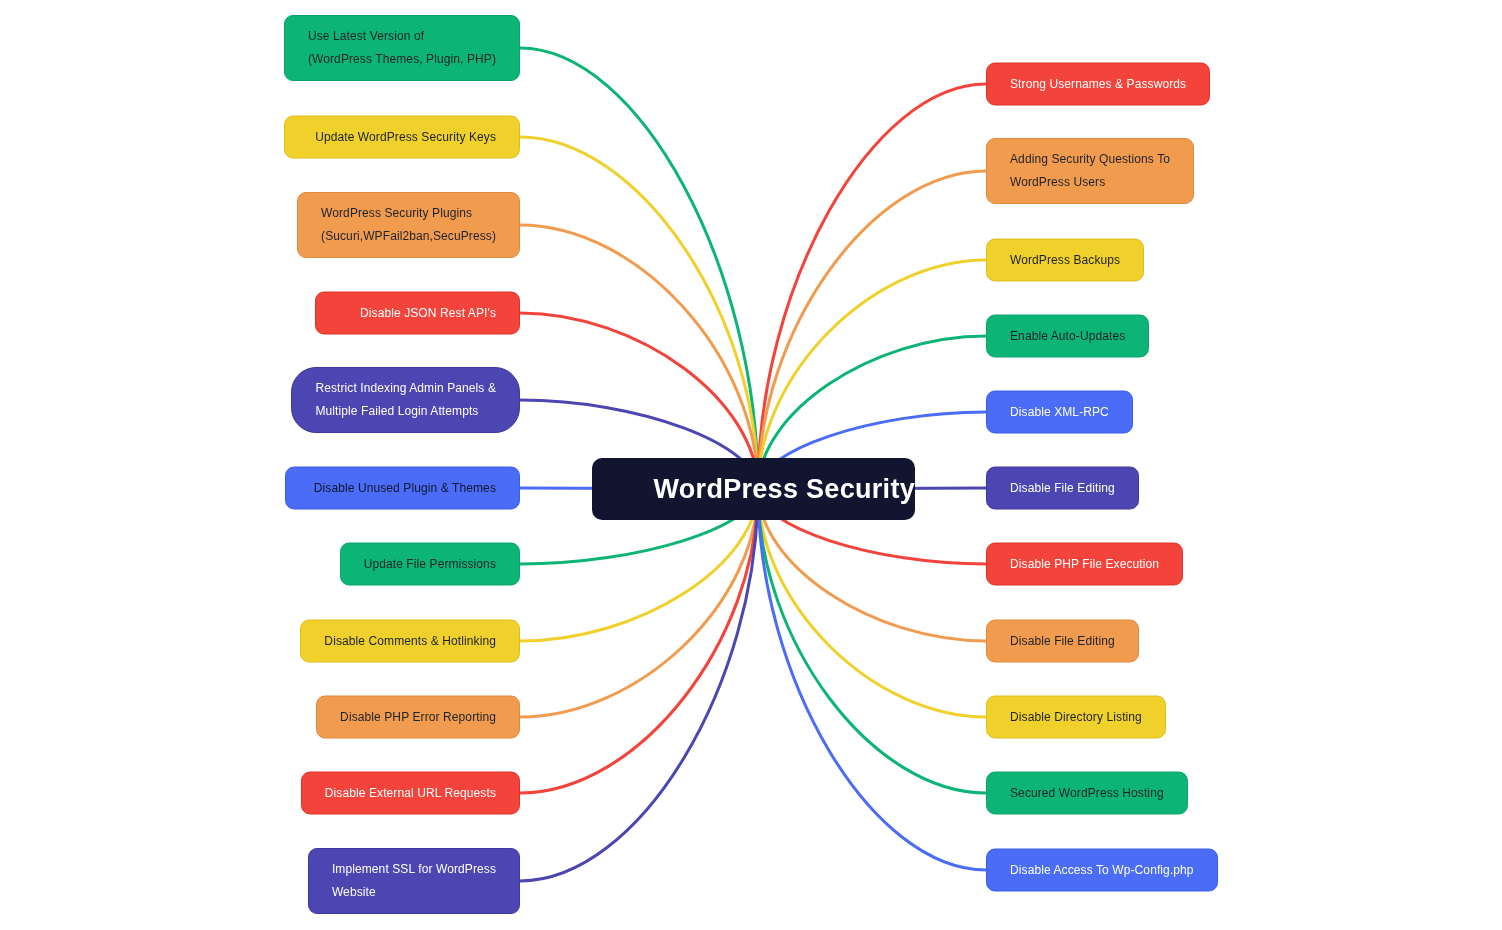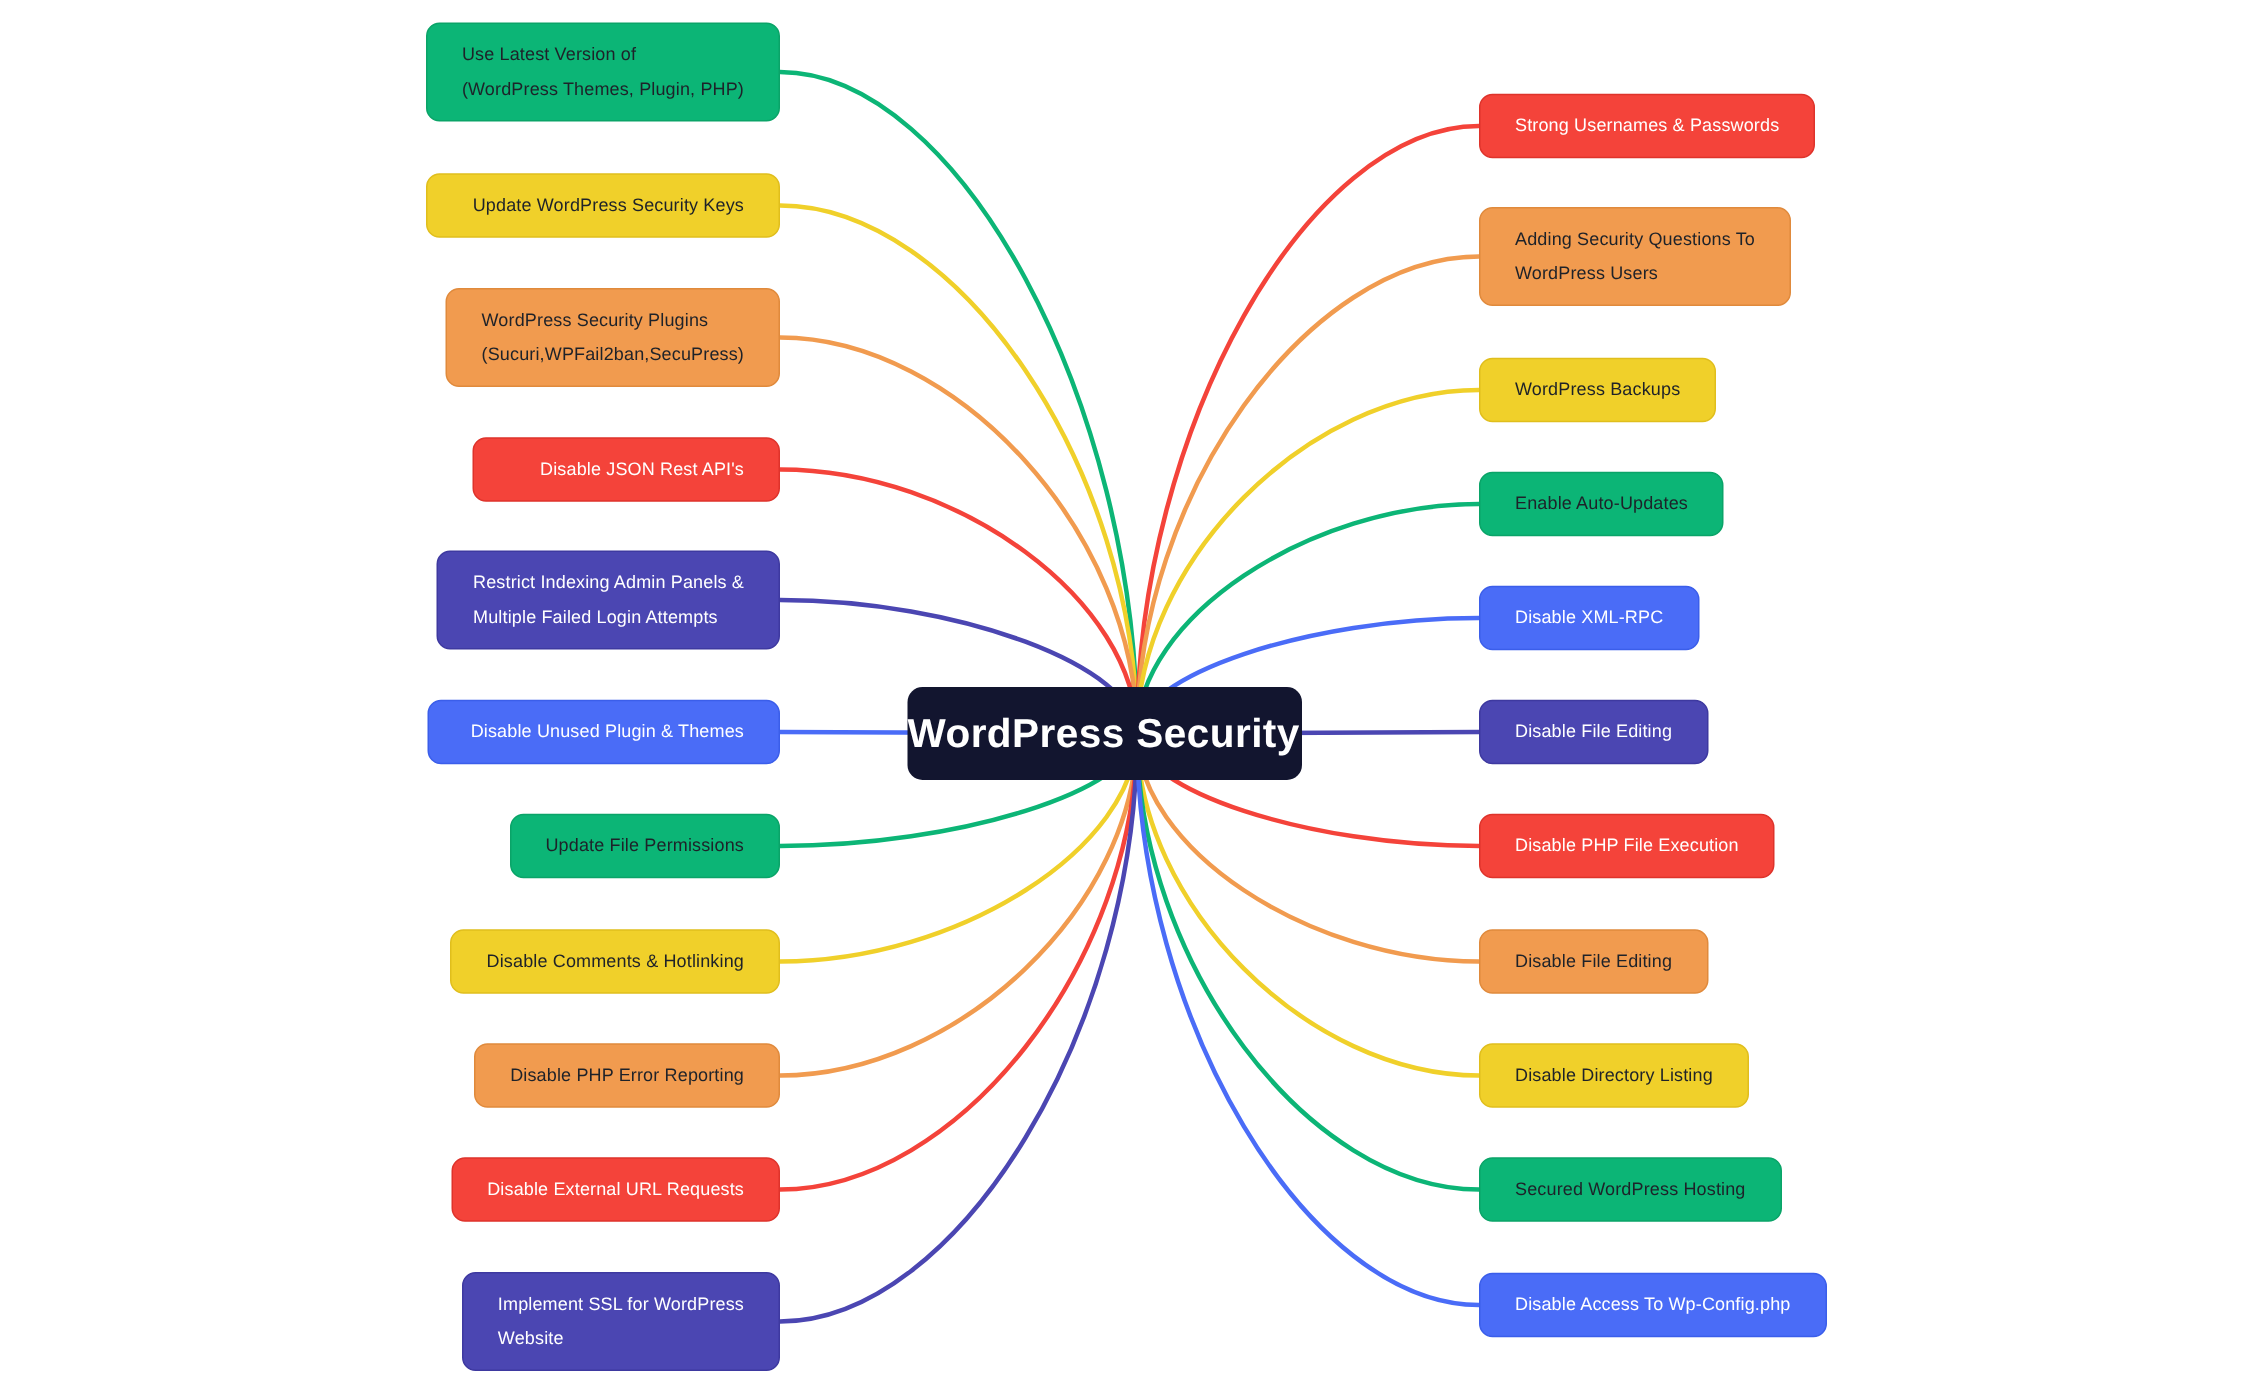--- a/index.html
+++ b/index.html
@@ -35,29 +35,29 @@
     border-radius: 9px;
     border: 1px solid rgba(0,0,0,0.10);
     font-size: 12px;
     line-height: 23px;
     font-weight: 500;
     white-space: pre;
     letter-spacing: 0.1px;
   }
   .center-node {
     position: absolute;
-    left: 605px;
+    left: 592px;
     top: 458px;
-    width: 263px;
+    width: 323px;
     height: 62px;
     z-index: 2;
     border-radius: 10px;
     display: flex;
     align-items: center;
-    justify-content: flex-start;
+    justify-content: flex-end;
   }
   .center-node span {
     font-size: 27px;
     font-weight: 700;
     letter-spacing: 0.3px;
   }
 </style>
 </head>
 <body>
 
@@ -89,23 +89,23 @@
 
   <div class="center-node" style="background: rgb(18, 21, 47); color: rgb(255, 255, 255);">
     <span>WordPress Security</span>
   </div>
 <div class="node" style="top: 48px; right: 982px; background: rgb(12, 181, 118); border-color: rgb(10, 164, 104); color: rgb(30, 34, 41);">Use Latest Version of
 (WordPress Themes, Plugin, PHP)</div>
     <div class="node" style="top: 137px; right: 982px; background: rgb(240, 208, 42); border-color: rgb(224, 190, 28); color: rgb(30, 34, 41); padding-left: 30px;">Update WordPress Security Keys</div>
     <div class="node" style="top: 225px; right: 982px; background: rgb(241, 155, 79); border-color: rgb(224, 138, 60); color: rgb(30, 34, 41);">WordPress Security Plugins
 (Sucuri,WPFail2ban,SecuPress)</div>
     <div class="node" style="top: 313px; right: 982px; background: rgb(244, 67, 58); border-color: rgb(222, 51, 43); color: rgb(255, 255, 255); padding-left: 44px;">Disable JSON Rest API's</div>
-    <div class="node" style="top: 400px; right: 982px; background: rgb(75, 70, 178); border-color: rgb(62, 57, 160); color: rgb(255, 255, 255);">Restrict Indexing Admin Panels &amp;
+    <div class="node" style="top: 400px; right: 982px; background: rgb(75, 70, 178); border-color: rgb(62, 57, 160); color: rgb(255, 255, 255); border-radius: 25px;">Restrict Indexing Admin Panels &amp;
 Multiple Failed Login Attempts</div>
-    <div class="node" style="top: 488px; right: 982px; background: rgb(74, 108, 247); border-color: rgb(59, 94, 234); color: #ffffff; padding-left: 28px;">Disable Unused Plugin &amp; Themes</div>
+    <div class="node" style="top: 488px; right: 982px; background: rgb(74, 108, 247); border-color: rgb(59, 94, 234); color: #0f172a; padding-left: 28px;">Disable Unused Plugin &amp; Themes</div>
     <div class="node" style="top: 564px; right: 982px; background: rgb(12, 181, 118); border-color: rgb(10, 164, 104); color: rgb(30, 34, 41);">Update File Permissions</div>
     <div class="node" style="top: 641px; right: 982px; background: rgb(240, 208, 42); border-color: rgb(224, 190, 28); color: rgb(30, 34, 41);">Disable Comments &amp; Hotlinking</div>
     <div class="node" style="top: 717px; right: 982px; background: rgb(241, 155, 79); border-color: rgb(224, 138, 60); color: rgb(30, 34, 41);">Disable PHP Error Reporting</div>
     <div class="node" style="top: 793px; right: 982px; background: rgb(244, 67, 58); border-color: rgb(222, 51, 43); color: rgb(255, 255, 255);">Disable External URL Requests</div>
     <div class="node" style="top: 881px; right: 982px; background: rgb(75, 70, 178); border-color: rgb(62, 57, 160); color: rgb(255, 255, 255);">Implement SSL for WordPress
 Website</div>
     <div class="node" style="top: 84px; left: 986px; background: rgb(244, 67, 58); border-color: rgb(222, 51, 43); color: rgb(255, 255, 255);">Strong Usernames &amp; Passwords</div>
     <div class="node" style="top: 171px; left: 986px; background: rgb(241, 155, 79); border-color: rgb(224, 138, 60); color: rgb(30, 34, 41);">Adding Security Questions To
 WordPress Users</div>
     <div class="node" style="top: 260px; left: 986px; background: rgb(240, 208, 42); border-color: rgb(224, 190, 28); color: rgb(30, 34, 41);">WordPress Backups</div>

